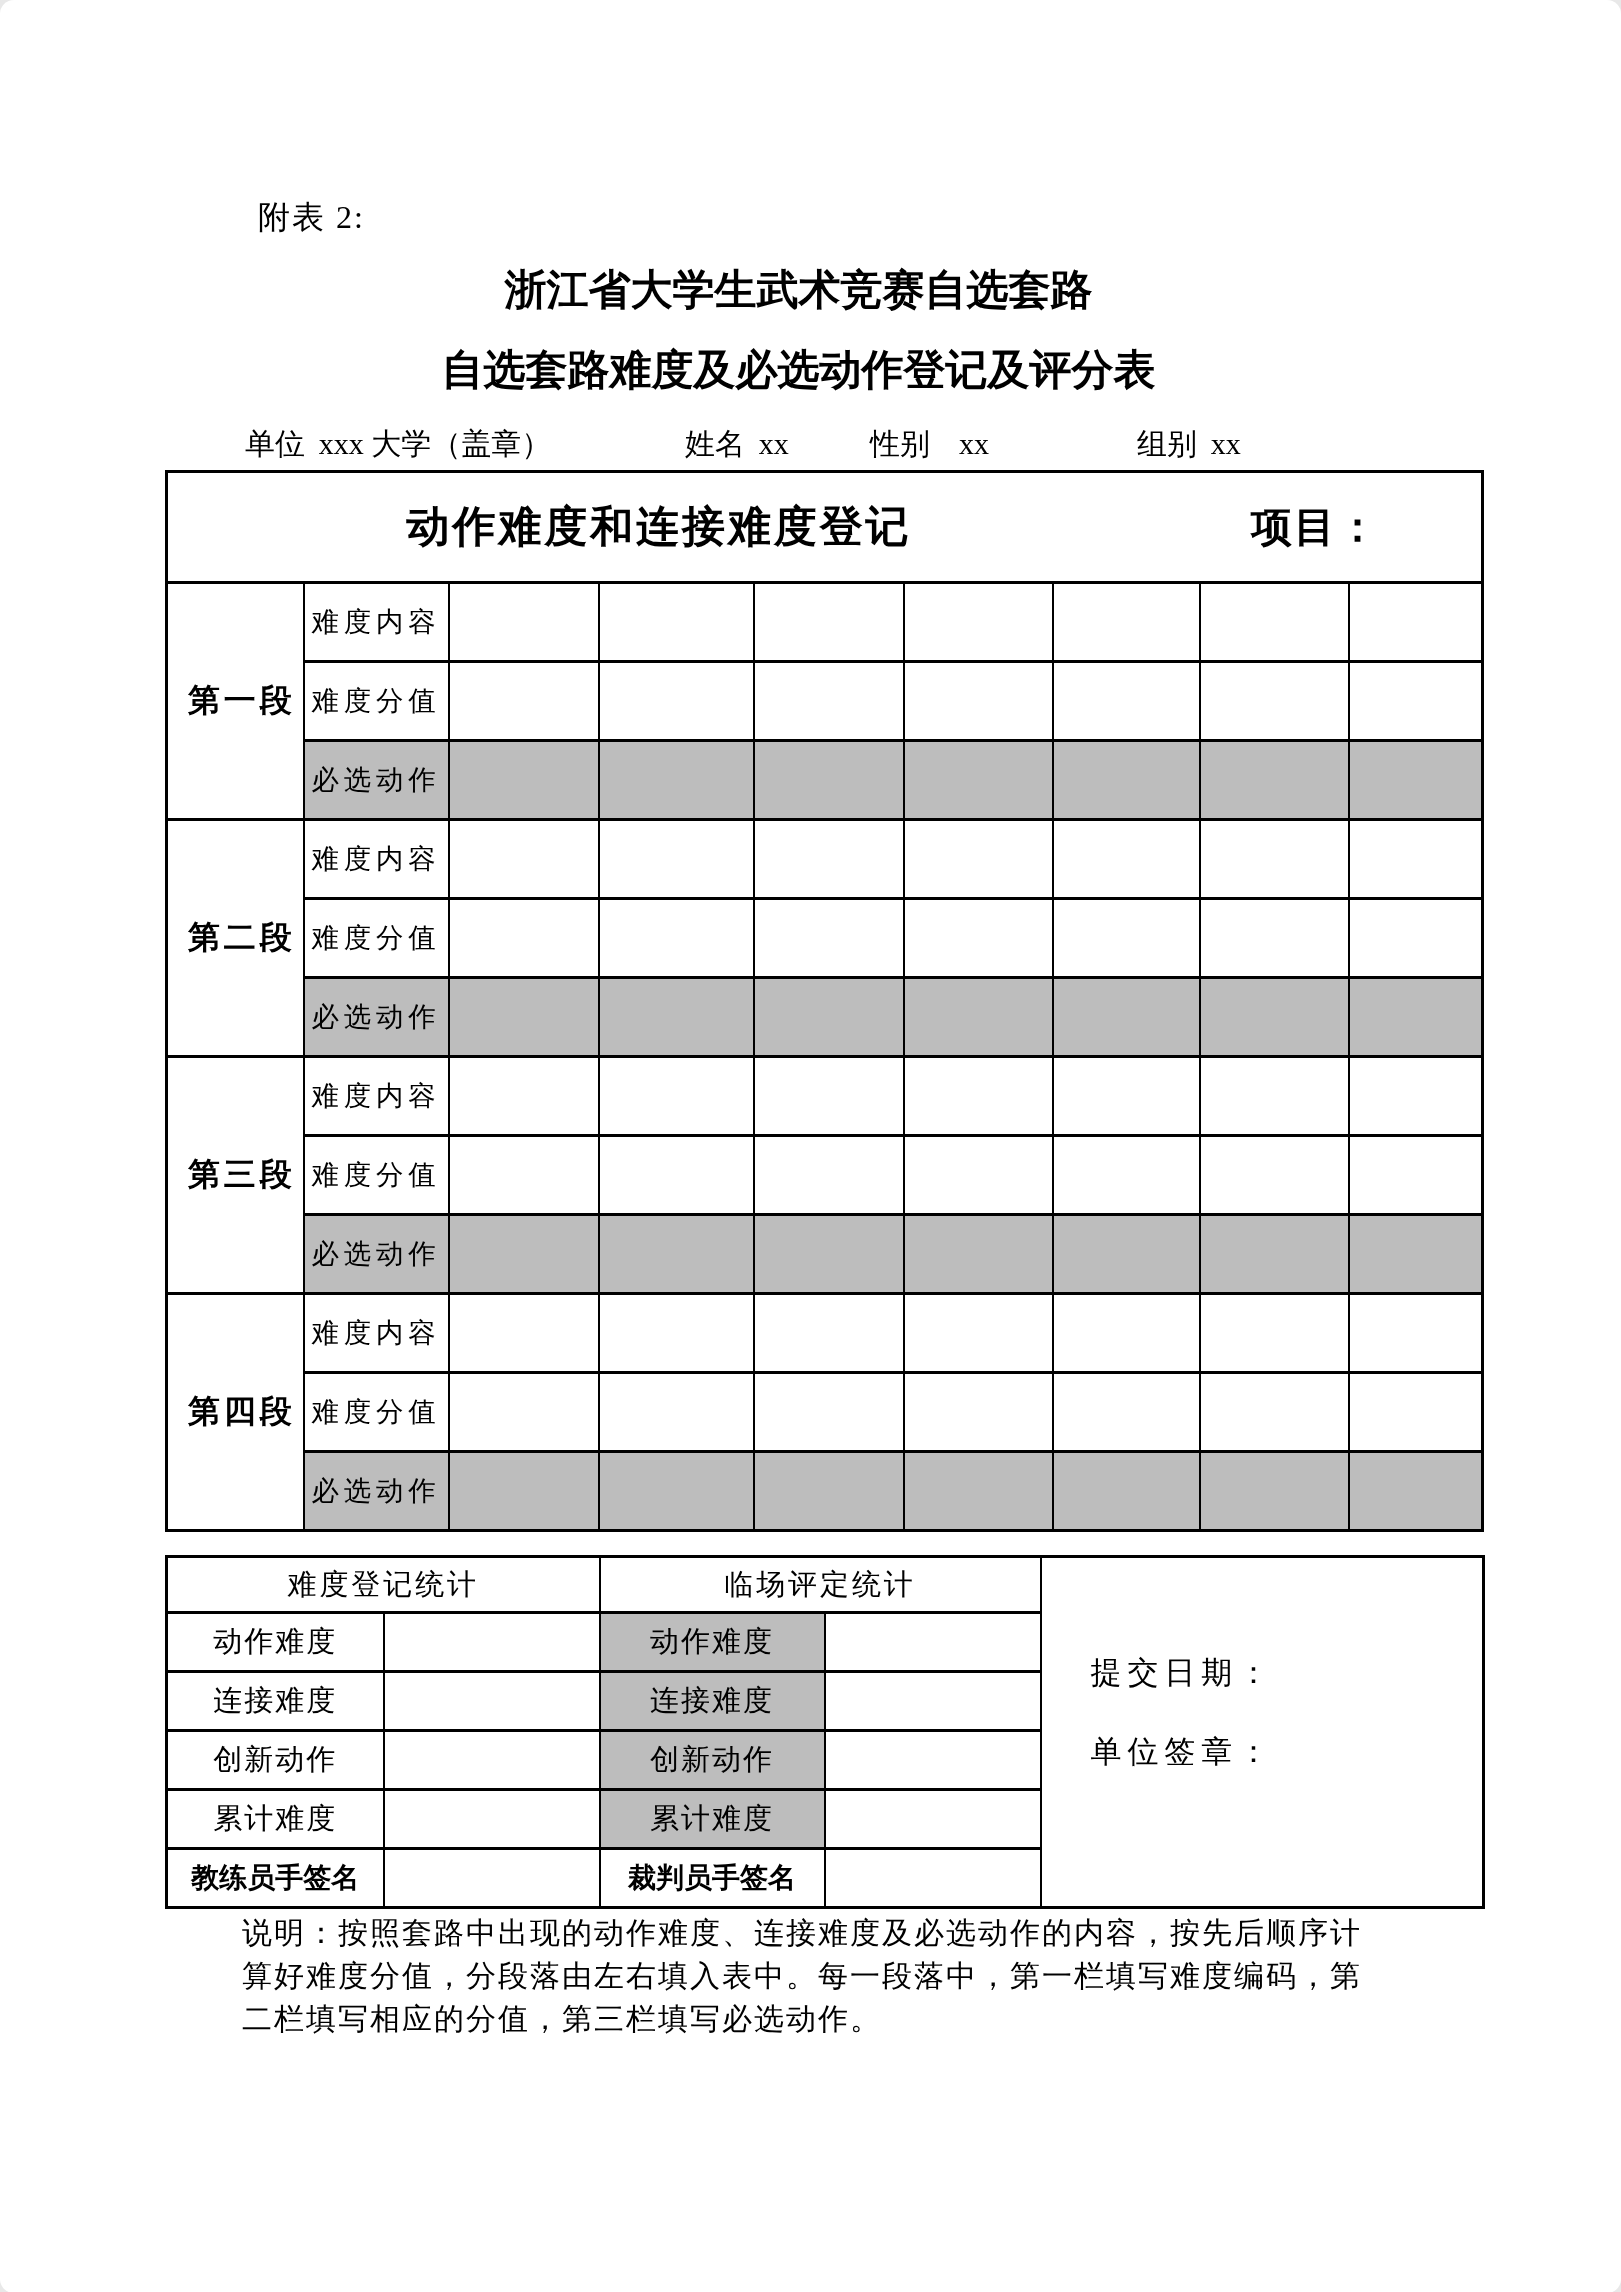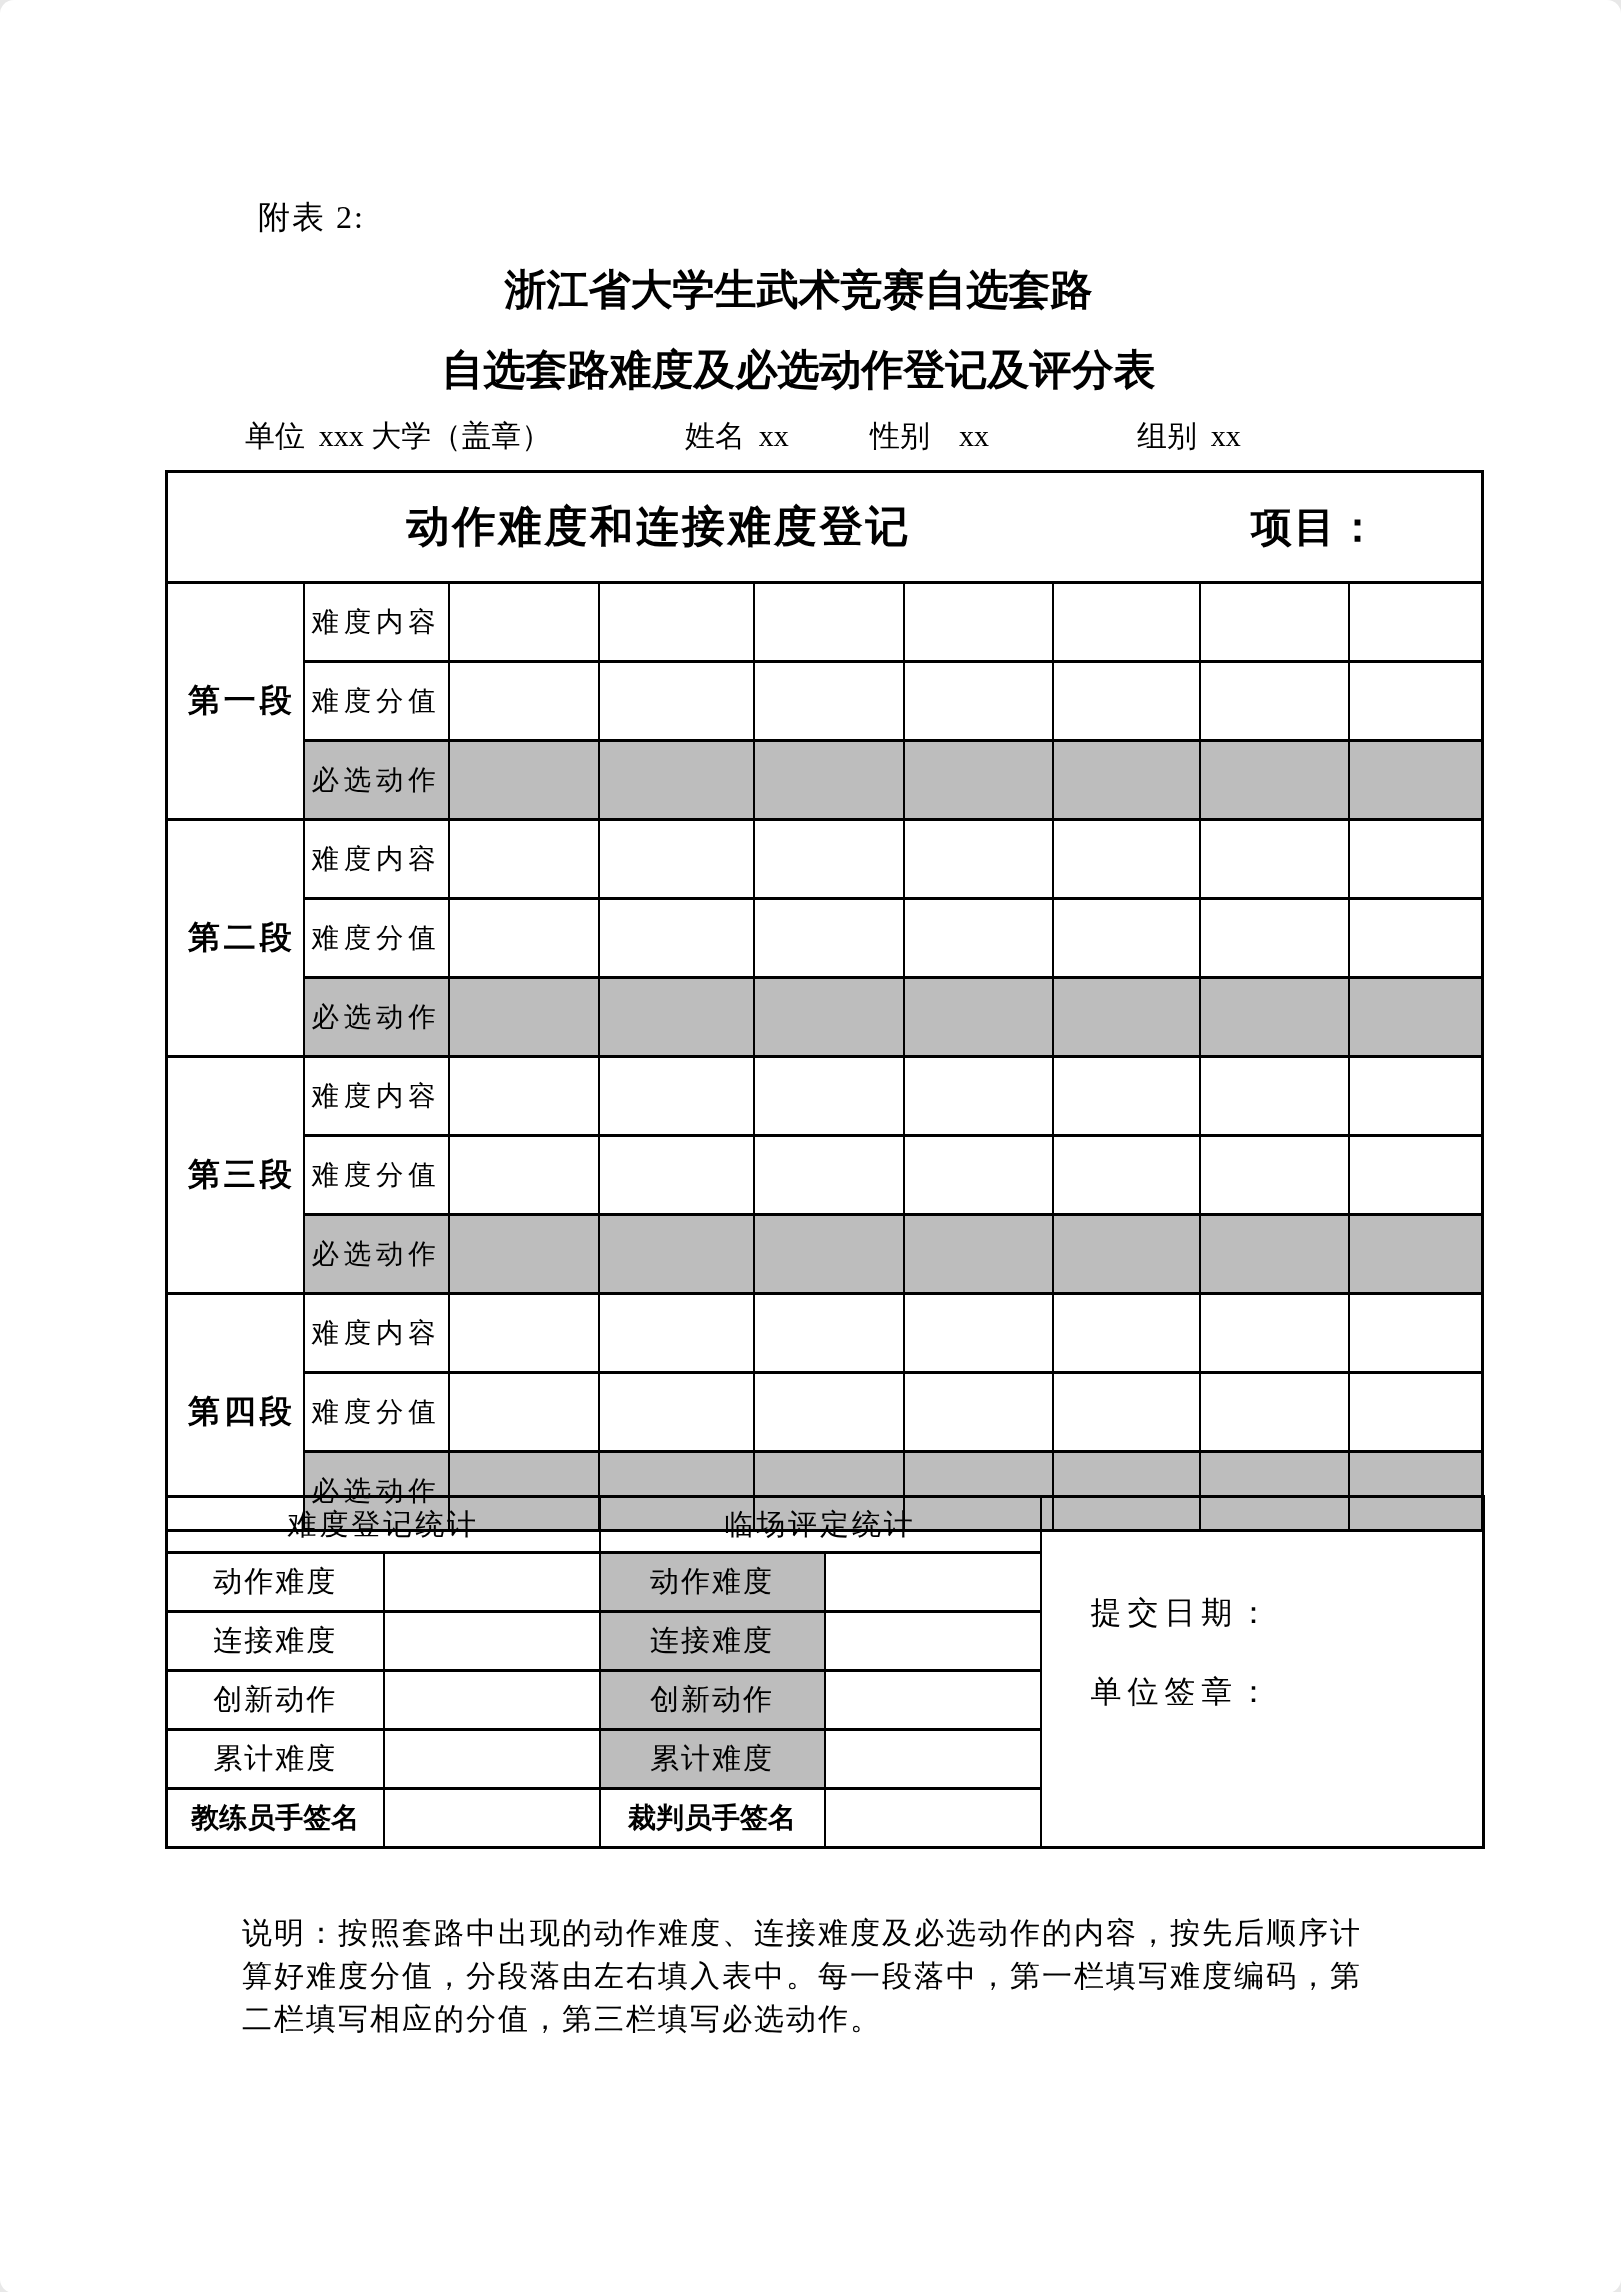--- a/index.html
+++ b/index.html
@@ -40,21 +40,21 @@
 
   .info-bar {
     position: absolute;
     top: 416px;
     left: 0;
     width: 1621px;
     height: 43px;
     font-size: 30px;
     white-space: nowrap;
   }
-  .info-item { position: absolute; top: 0; text-align: center; }
+  .info-item { position: absolute; top: 8px; text-align: center; }
   .info-item .val { margin-left: 13.7px; }
   .info-unit   { left: 245px; }
   .info-name   { left: 685px; }
   .info-gender { left: 870px; }
   .info-gender .val { margin-left: 29px; }
   .info-group  { left: 1137px; }
 
   table { border-collapse: collapse; table-layout: fixed; }
   td {
     border: 2px solid #000;
@@ -102,21 +102,21 @@
   td.row-label {
     font-size: 27.4px;
     letter-spacing: 4.9px;
     white-space: nowrap;
   }
   .shaded { background: #bdbdbd; }
 
   .stats-table {
     position: absolute;
     left: 165px;
-    top: 1495px;
+    top: 1555px;
     width: 1316px;
     border: 3.9px solid #000;
   }
   .stats-table td { height: 56px; font-size: 29px; }
   .stats-table td.stats-hdr {
     height: 53px;
     letter-spacing: 2.9px;
     white-space: nowrap;
   }
   .stats-table td.stat-label { letter-spacing: 2px; white-space: nowrap; }

